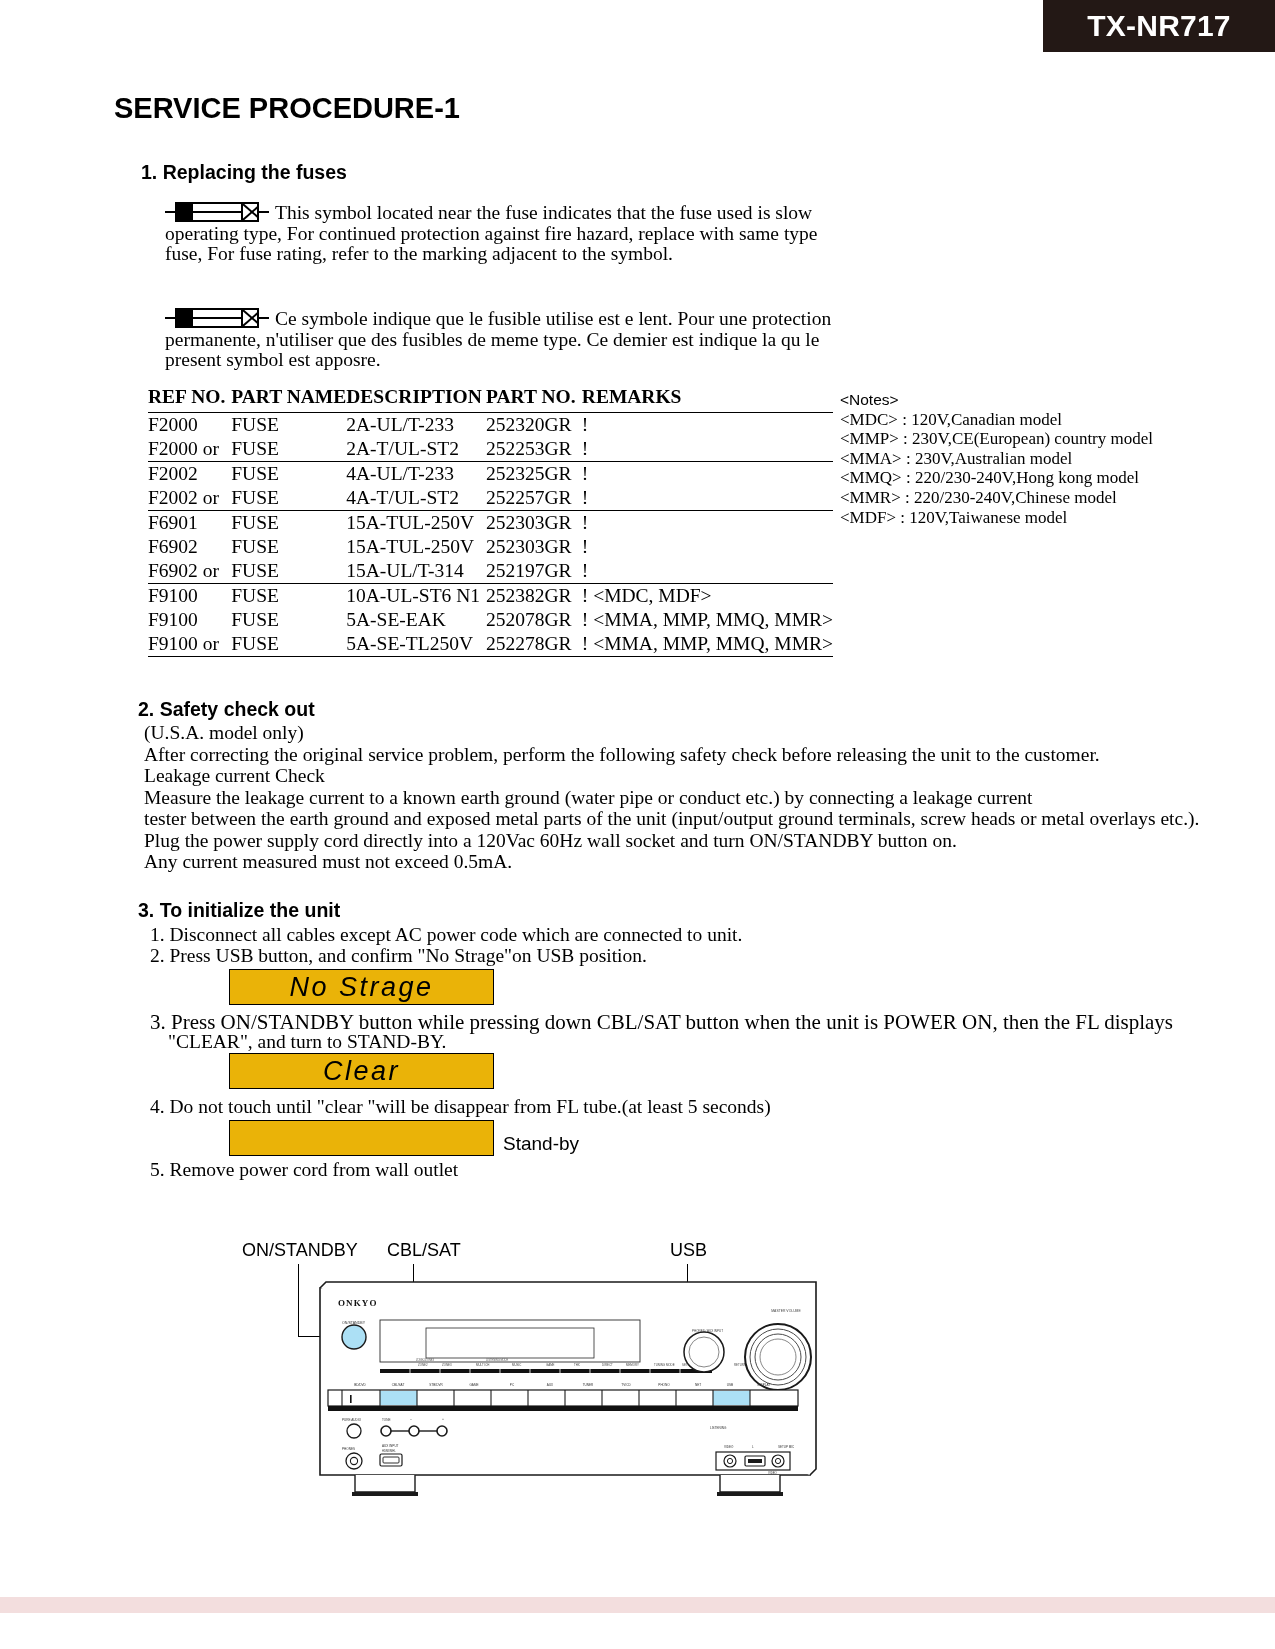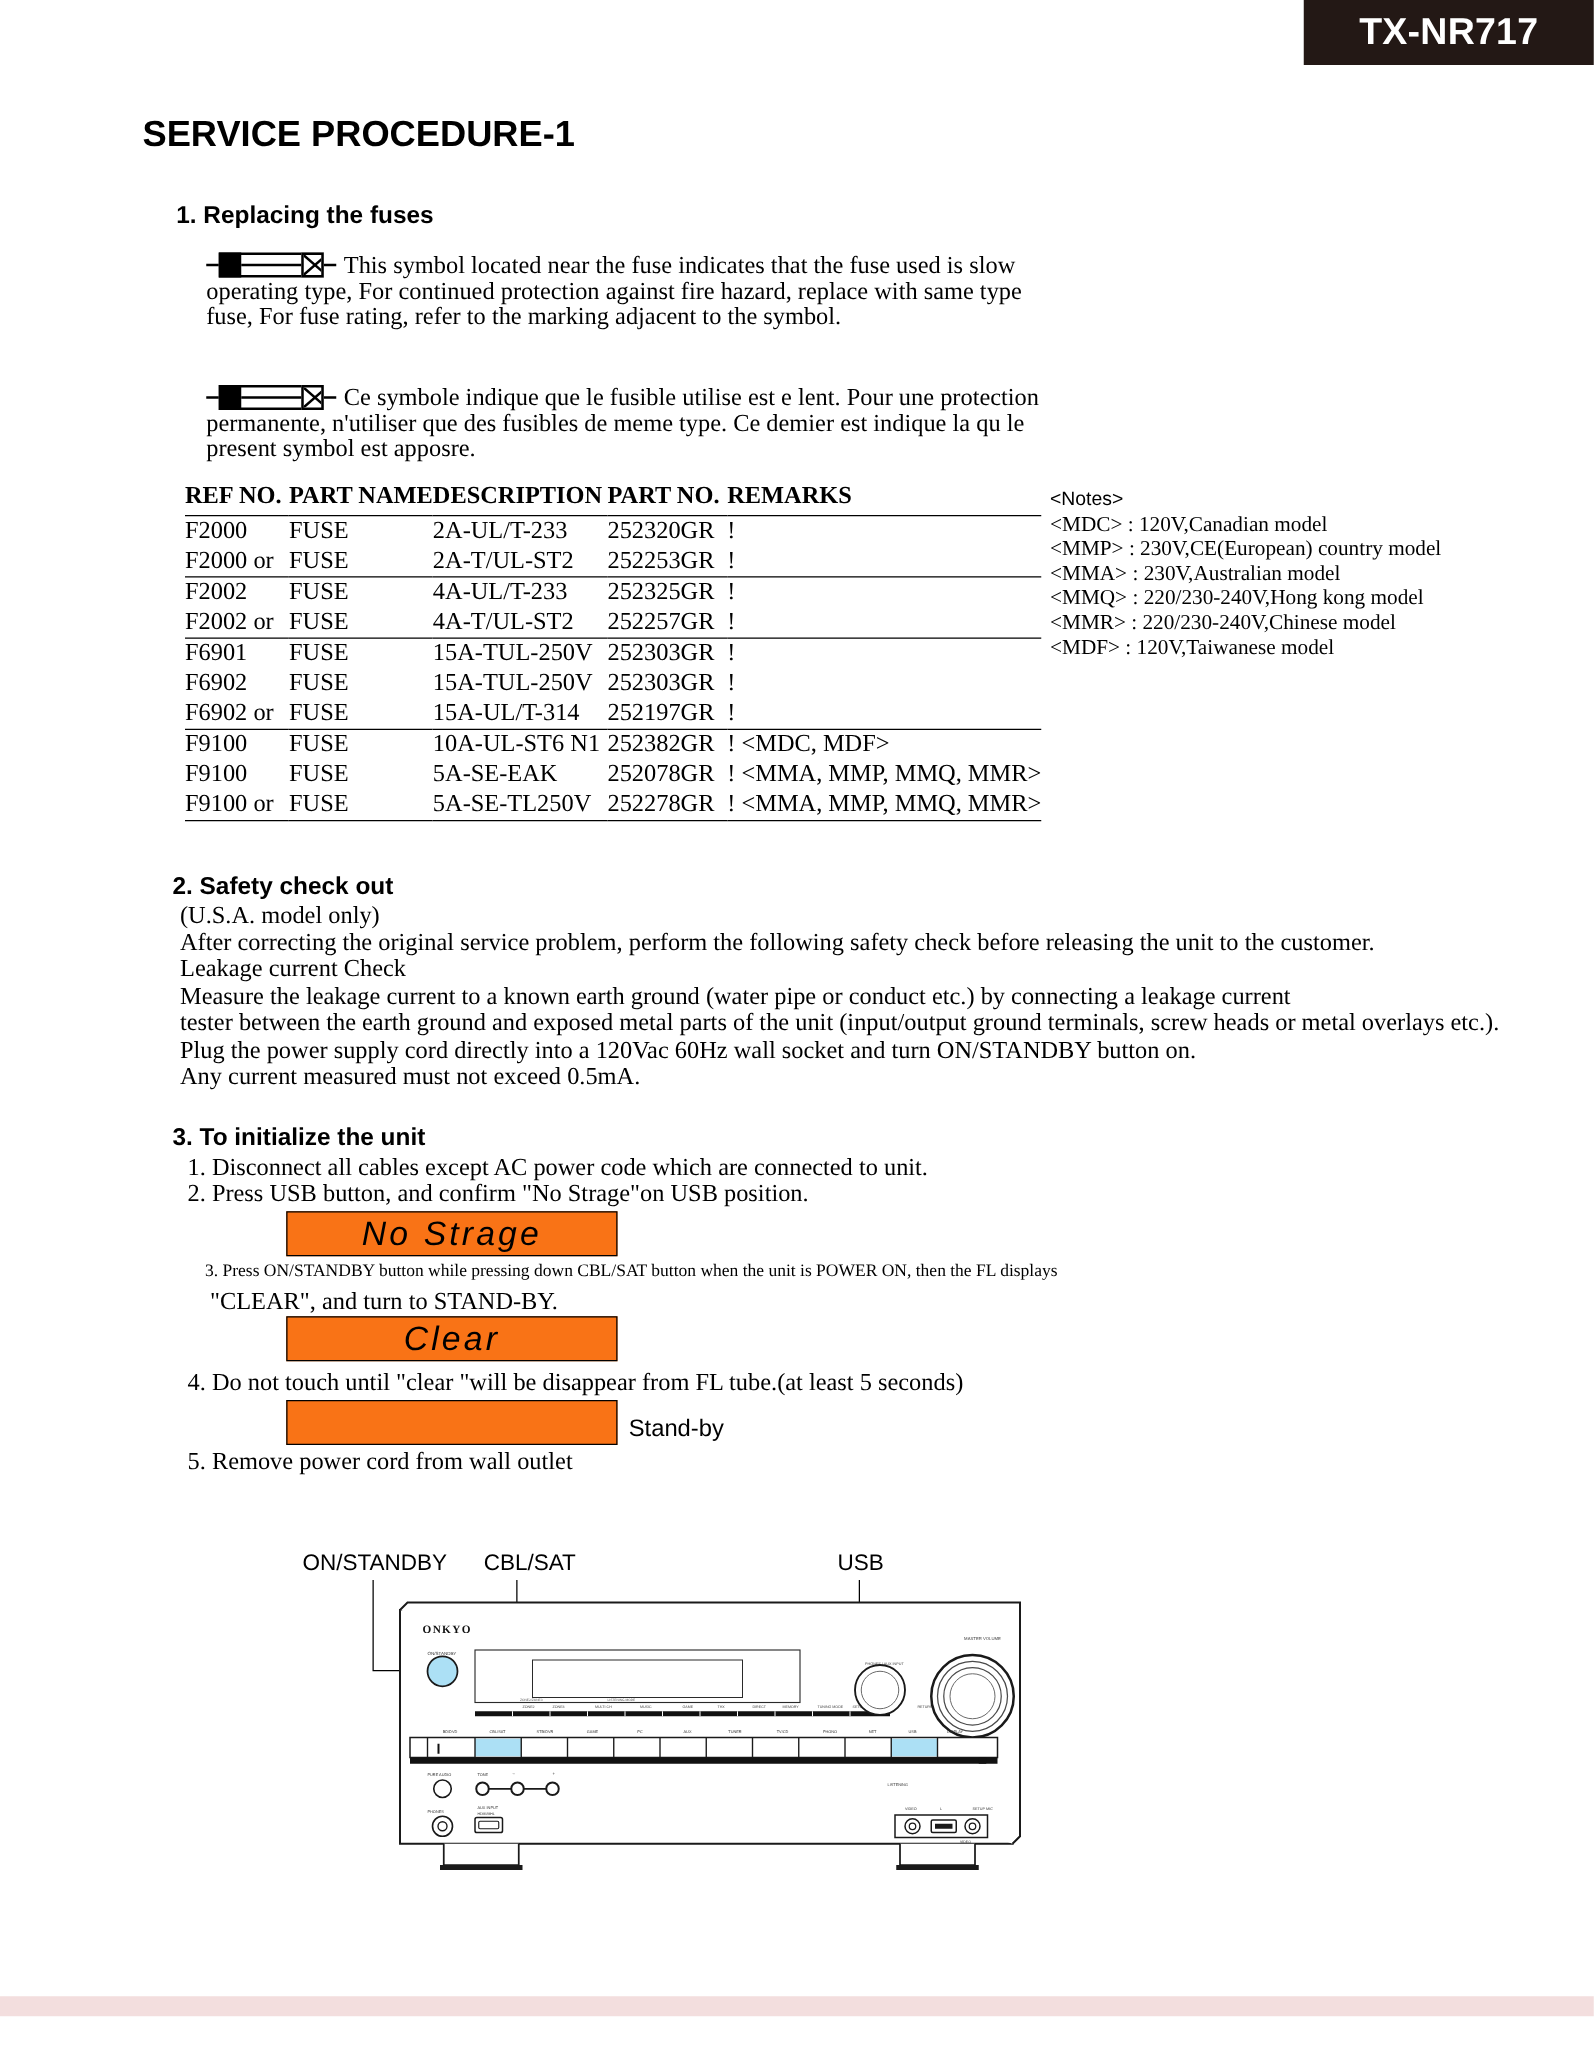--- a/index.html
+++ b/index.html
@@ -107,30 +107,30 @@
 
   
   #sec2-title { position:absolute; left:138px; top:698px; }
   #sec2-body { position:absolute; left:144px; top:722px; font-size:19.5px; line-height:21.5px; width:1010px; }
   #sec2-body div { white-space:nowrap; }
 
   
   #sec3-title { position:absolute; left:138px; top:899px; }
   #sec3-l1 { position:absolute; left:150px; top:924px; font-size:19.5px; }
   #sec3-l2 { position:absolute; left:150px; top:945px; font-size:19.5px; }
-  #sec3-l3a { position:absolute; left:164px; top:1010px; font-size:14px; }
+  #sec3-l3a { position:absolute; left:150px; top:1010px; font-size:21px; }
   #sec3-l3b { position:absolute; left:168px; top:1031px; font-size:19.5px; }
   #sec3-l4 { position:absolute; left:150px; top:1096px; font-size:19.5px; }
   #sec3-l5a { position:absolute; left:150px; top:1159px; font-size:19.5px; }
   #sec3-l5b { position:absolute; left:168px; top:1180px; font-size:19.5px; }
 
   .fl-box {
     position:absolute;
     border:1.8px solid #000;
-    background:#f97316;
+    background:#eab308;
     display:flex; align-items:center; justify-content:center;
   }
   .fl-box span {
     font-family:"Liberation Sans", sans-serif;
     font-style:italic; font-size:27px; letter-spacing:2.5px;
   }
   #fl-1 { left:229px; top:969px; width:265px; height:36px; }
   #fl-2 { left:229px; top:1053px; width:265px; height:36px; }
   #fl-3 { left:229px; top:1120px; width:265px; height:36px; }
   #standby-label {

